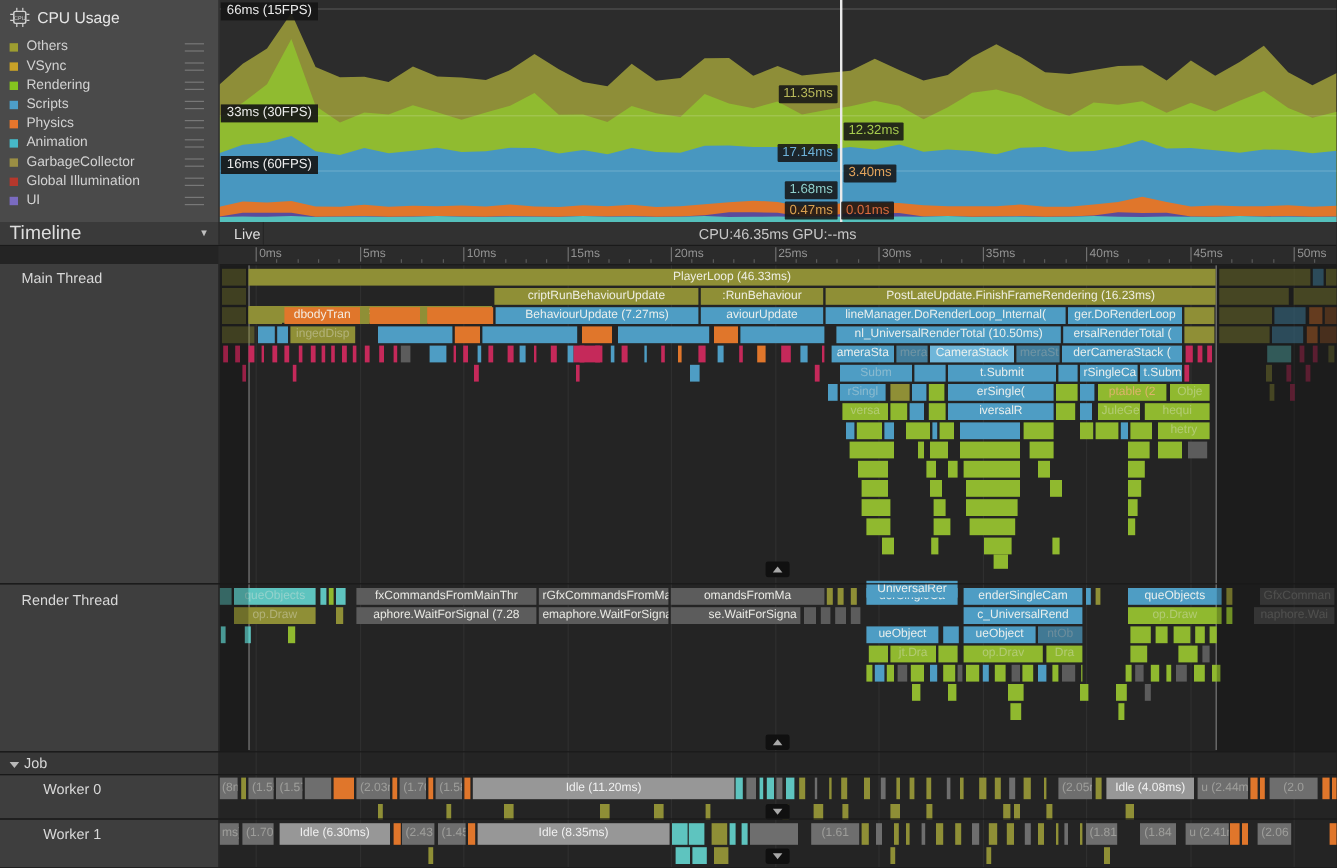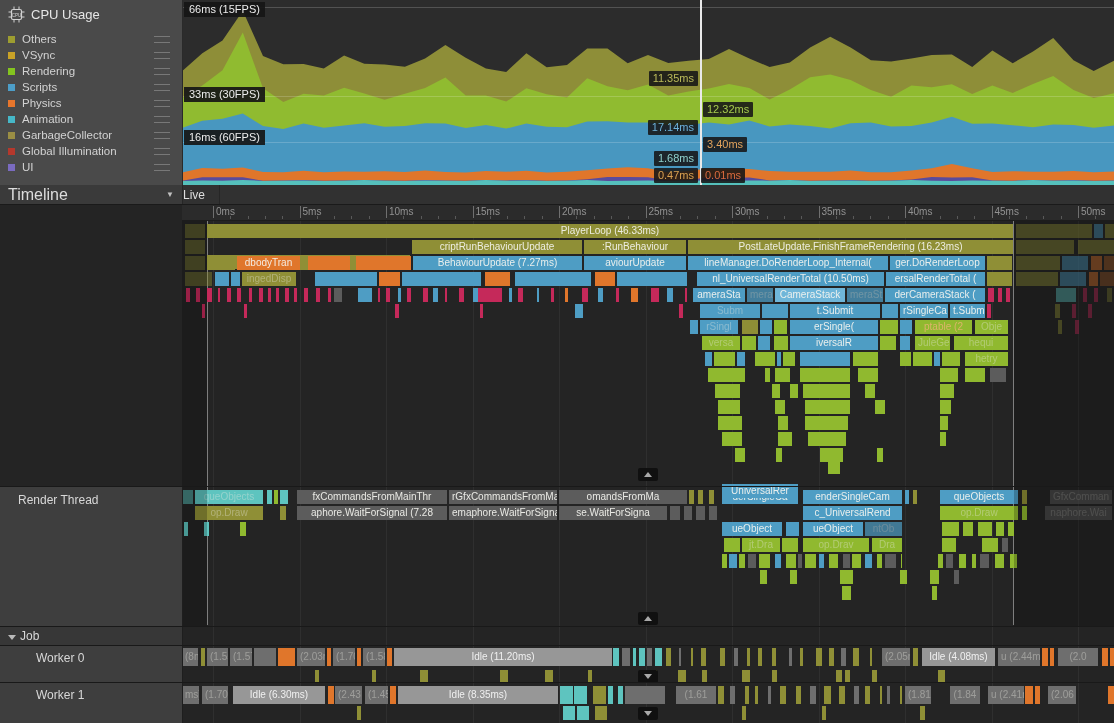--- a/index.html
+++ b/index.html
@@ -17,21 +17,21 @@
   .refline{left:0;width:932px;height:1px;background:rgba(255,255,255,0.18);}
   .fps-label{background:rgba(22,22,22,0.92);color:#ececec;font-size:11px;padding:1px 5px 2px 5px;white-space:nowrap;z-index:3;}
   #playhead{top:0;width:2px;height:185px;background:#eaeaea;z-index:2;}
   .val-label{background:rgba(22,22,22,0.88);font-size:11px;padding:1px 4px 2px 4px;border-radius:1px;white-space:nowrap;z-index:4;}
   
   #toolbar{left:0;top:185px;width:1114px;height:19px;background:#313131;border-bottom:1px solid #1a1a1a;z-index:6;}
   #toolbar-left{left:0;top:0;width:182px;height:19px;background:#3a3a3a;border-right:1px solid #262626;display:flex;align-items:center;}
   #toolbar-mode{margin-left:8px;font-size:16px;color:#dcdcdc;flex:1;}
   #toolbar-caret{margin-right:8px;font-size:8px;color:#c0c0c0;}
   #live-button{left:183px;top:0;width:36px;height:19px;border-right:1px solid #262626;display:flex;align-items:center;color:#dedede;font-size:12px;}
-  #live-button span{margin-left:0;}
+  #live-button span{margin-left:12px;}
   #cpu-status{left:182px;top:0;width:932px;height:19px;display:flex;align-items:center;justify-content:center;font-size:12px;color:#c8c8c8;}
   
   #ruler{left:182px;top:204px;width:932px;height:16px;background:#2b2b2b;border-bottom:1px solid #1c1c1c;z-index:5;}
   .ruler-label{top:2px;font-size:10px;color:#929292;border-left:1px solid #6f6f6f;padding-left:2px;line-height:12px;}
   .tick{background:#5a5a5a;width:1px;}
   
   .sidecell{left:0;width:182px;background:#3e3e3e;border-right:1px solid #1e1e1e;z-index:6;}
   .sidelabel{font-size:12px;color:#d8d8d8;}
   .disc{width:0;height:0;border-left:4px solid transparent;border-right:4px solid transparent;border-top:5px solid #b9b9b9;display:inline-block;margin-right:4px;}
   
@@ -126,20 +126,21 @@
         </div>
         <div class="legend-item abs" style="top: 159px;">
           <div class="legend-swatch" style="background: rgb(122, 107, 192);"></div>
           <span class="legend-label">UI</span>
           <div class="legend-handle"></div>
         </div>
       </div>
   </div>
 
   <div class="abs" id="toolbar">
+    <div class="abs" id="cpu-status">CPU:46.35ms  GPU:--ms</div>
     <div class="abs" id="toolbar-left">
       <span id="toolbar-mode">Timeline</span>
       <span id="toolbar-caret">▼</span>
     </div>
     <div class="abs" id="live-button">
       <span>Live</span>
     </div>
   </div>
 
   <div class="abs" id="ruler">
@@ -407,21 +408,21 @@
       <div class="bar abs" style="left: 803px; top: 490px; width: 99px; height: 14px; background: rgb(78, 157, 196); line-height: 14px; color: rgba(245, 245, 240, 0.92);"><span>enderSingleCam</span></div>
       <div class="bar abs" style="left: 905px; top: 490px; width: 4px; height: 14px; background: rgb(78, 157, 196); line-height: 14px;"></div>
       <div class="bar abs" style="left: 913px; top: 490px; width: 4px; height: 14px; background: rgb(143, 143, 54); line-height: 14px;"></div>
       <div class="bar abs" style="left: 940px; top: 490px; width: 78px; height: 14px; background: rgb(78, 157, 196); line-height: 14px; color: rgba(245, 245, 240, 0.92);"><span>queObjects</span></div>
       <div class="bar abs" style="left: 1022px; top: 490px; width: 5px; height: 14px; background: rgb(143, 143, 54); line-height: 14px;"></div>
       <div class="bar abs" style="left: 1050px; top: 490px; width: 62px; height: 14px; background: rgb(92, 92, 92); line-height: 14px; opacity: 0.6; color: rgba(235, 235, 225, 0.38);"><span>GfxComman</span></div>
       <div class="bar abs" style="left: 195px; top: 506px; width: 68px; height: 14px; background: rgb(143, 143, 54); line-height: 14px; color: rgba(235, 235, 225, 0.38);"><span>op.Draw</span></div>
       <div class="bar abs" style="left: 280px; top: 506px; width: 6px; height: 14px; background: rgb(143, 143, 54); line-height: 14px;"></div>
       <div class="bar abs" style="left: 297px; top: 506px; width: 150px; height: 14px; background: rgb(92, 92, 92); line-height: 14px; color: rgba(245, 245, 240, 0.92);"><span>aphore.WaitForSignal (7.28</span></div>
       <div class="bar abs" style="left: 449px; top: 506px; width: 108px; height: 14px; background: rgb(92, 92, 92); line-height: 14px; color: rgba(245, 245, 240, 0.92);"><span>emaphore.WaitForSignal (8.89m</span></div>
-      <div class="bar abs" style="left: 559px; top: 506px; width: 108px; height: 14px; background: rgb(92, 92, 92); line-height: 14px; color: rgba(245, 245, 240, 0.92);"><span>se.WaitForSigna</span></div>
+      <div class="bar abs" style="left: 559px; top: 506px; width: 108px; height: 14px; background: rgb(92, 92, 92); line-height: 14px; color: rgba(245, 245, 240, 0.92); text-align: right;"><span>se.WaitForSigna</span></div>
       <div class="bar abs" style="left: 670px; top: 506px; width: 10px; height: 14px; background: rgb(92, 92, 92); line-height: 14px;"></div>
       <div class="bar abs" style="left: 684px; top: 506px; width: 8px; height: 14px; background: rgb(92, 92, 92); line-height: 14px;"></div>
       <div class="bar abs" style="left: 696px; top: 506px; width: 9px; height: 14px; background: rgb(92, 92, 92); line-height: 14px;"></div>
       <div class="bar abs" style="left: 709px; top: 506px; width: 8px; height: 14px; background: rgb(92, 92, 92); line-height: 14px;"></div>
       <div class="bar abs" style="left: 722px; top: 484px; width: 76px; height: 14px; background: rgb(78, 157, 196); line-height: 14px; color: rgba(245, 245, 240, 0.92);"><span>UniversalRer</span></div>
       <div class="bar abs" style="left: 803px; top: 506px; width: 99px; height: 14px; background: rgb(78, 157, 196); line-height: 14px; color: rgba(245, 245, 240, 0.92);"><span>c_UniversalRend</span></div>
       <div class="bar abs" style="left: 940px; top: 506px; width: 78px; height: 14px; background: rgb(144, 185, 47); line-height: 14px; color: rgba(235, 235, 225, 0.38);"><span>op.Draw</span></div>
       <div class="bar abs" style="left: 1022px; top: 506px; width: 5px; height: 14px; background: rgb(144, 185, 47); line-height: 14px;"></div>
       <div class="bar abs" style="left: 1045px; top: 506px; width: 67px; height: 14px; background: rgb(92, 92, 92); line-height: 14px; opacity: 0.6; color: rgba(235, 235, 225, 0.38);"><span>naphore.Wai</span></div>
       <div class="bar abs" style="left: 184px; top: 522px; width: 4px; height: 14px; background: rgb(94, 196, 191); line-height: 14px;"></div>
@@ -577,20 +578,23 @@
       <div class="bar abs" style="left: 577px; top: 706px; width: 12px; height: 14px; background: rgb(94, 196, 191); line-height: 14px;"></div>
       <div class="bar abs" style="left: 595px; top: 706px; width: 12px; height: 14px; background: rgb(143, 143, 54); line-height: 14px;"></div>
       <div class="bar abs" style="left: 742px; top: 706px; width: 4px; height: 14px; background: rgb(143, 143, 54); line-height: 14px;"></div>
       <div class="bar abs" style="left: 822px; top: 706px; width: 4px; height: 14px; background: rgb(143, 143, 54); line-height: 14px;"></div>
       <div class="bar abs" style="left: 920px; top: 706px; width: 5px; height: 14px; background: rgb(143, 143, 54); line-height: 14px;"></div>
     </div>
 
   <div class="abs dimzone" style="left:182px;top:220px;width:25px;height:406px"></div>
   <div class="abs dimzone" style="left:1014px;top:220px;width:100px;height:406px"></div>
 
+  <div class="abs sidecell" style="top:220px;height:266px">
+    <div class="sidelabel abs" style="left:18px;top:5px">Main Thread</div>
+  </div>
   <div class="abs sidecell" style="top:487px;height:139px">
     <div class="sidelabel abs" style="left:18px;top:6px">Render Thread</div>
   </div>
   <div class="abs sidecell" style="top:627px;height:18px;background:#373737">
     <div class="sidelabel abs" style="left:8px;top:2px">
       <span class="disc"></span><span>Job</span>
     </div>
   </div>
   <div class="abs sidecell" style="top:646px;height:36px">
     <div class="sidelabel abs" style="left:36px;top:5px">Worker 0</div>

